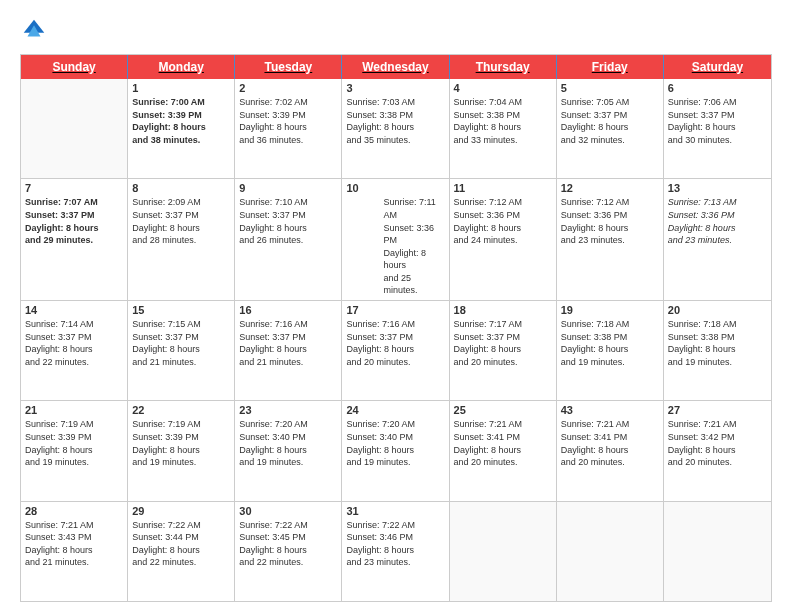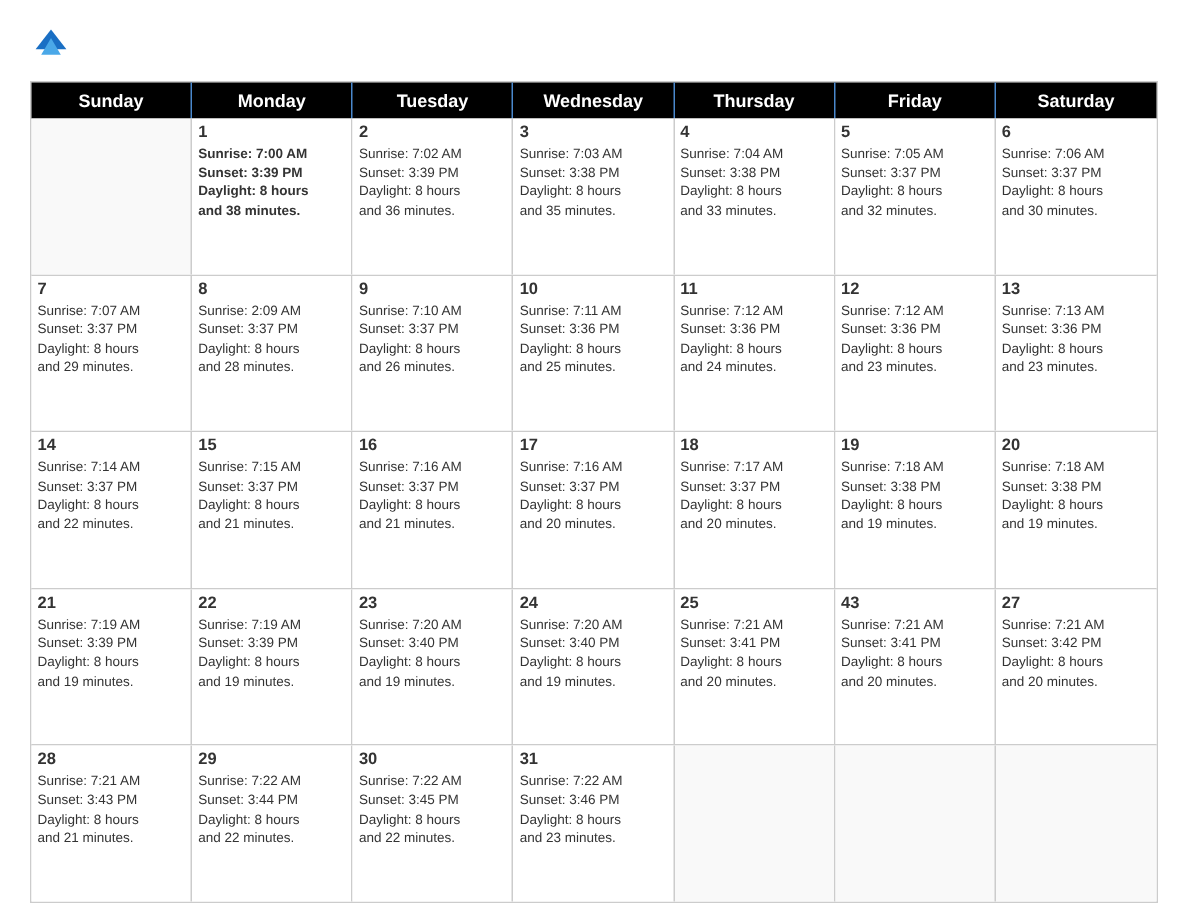--- a/index.html
+++ b/index.html
@@ -55,21 +55,21 @@
     }
     .calendar {
       flex: 1;
       display: flex;
       flex-direction: column;
       border: 1px solid #ccc;
     }
     .cal-header {
       display: grid;
       grid-template-columns: repeat(7, 1fr);
-      background: #000000;
+      background: #ef4444;
       text-decoration: underline;
     }
     .cal-header-cell {
       color: #fff;
       font-size: 12px;
       font-weight: bold;
       text-align: center;
       padding: 5px 2px;
       border-right: 1px solid #4a88cc;
     }
@@ -182,63 +182,63 @@
             <div class="day-num">6</div>
             <div class="cell-info" style="white-space: pre-line;">Sunrise: 7:06 AM
 Sunset: 3:37 PM
 Daylight: 8 hours
 and 30 minutes.</div>
           </div>
         </div>
         <div class="cal-row">
           <div class="cal-cell">
             <div class="day-num">7</div>
-            <div class="cell-info" style="white-space: pre-line;">Sunrise: 7:07 AM
+            <div class="cell-info" style="white-space: pre-line; font-weight: bold;">Sunrise: 7:07 AM
 Sunset: 3:37 PM
 Daylight: 8 hours
 and 29 minutes.</div>
           </div>
           <div class="cal-cell">
             <div class="day-num">8</div>
             <div class="cell-info" style="white-space: pre-line;">Sunrise: 2:09 AM
 Sunset: 3:37 PM
 Daylight: 8 hours
 and 28 minutes.</div>
           </div>
           <div class="cal-cell">
             <div class="day-num">9</div>
             <div class="cell-info" style="white-space: pre-line;">Sunrise: 7:10 AM
 Sunset: 3:37 PM
 Daylight: 8 hours
 and 26 minutes.</div>
           </div>
           <div class="cal-cell">
             <div class="day-num">10</div>
-            <div class="cell-info" style="white-space: pre-line;">Sunrise: 7:11 AM
+            <div class="cell-info" style="white-space: pre-line; margin-left: 37px;">Sunrise: 7:11 AM
 Sunset: 3:36 PM
 Daylight: 8 hours
 and 25 minutes.</div>
           </div>
           <div class="cal-cell">
             <div class="day-num">11</div>
             <div class="cell-info" style="white-space: pre-line;">Sunrise: 7:12 AM
 Sunset: 3:36 PM
 Daylight: 8 hours
 and 24 minutes.</div>
           </div>
           <div class="cal-cell">
             <div class="day-num">12</div>
             <div class="cell-info" style="white-space: pre-line;">Sunrise: 7:12 AM
 Sunset: 3:36 PM
 Daylight: 8 hours
 and 23 minutes.</div>
           </div>
           <div class="cal-cell">
             <div class="day-num">13</div>
-            <div class="cell-info" style="white-space: pre-line;">Sunrise: 7:13 AM
+            <div class="cell-info" style="white-space: pre-line; font-style: italic;">Sunrise: 7:13 AM
 Sunset: 3:36 PM
 Daylight: 8 hours
 and 23 minutes.</div>
           </div>
         </div>
         <div class="cal-row">
           <div class="cal-cell">
             <div class="day-num">14</div>
             <div class="cell-info" style="white-space: pre-line;">Sunrise: 7:14 AM
 Sunset: 3:37 PM

